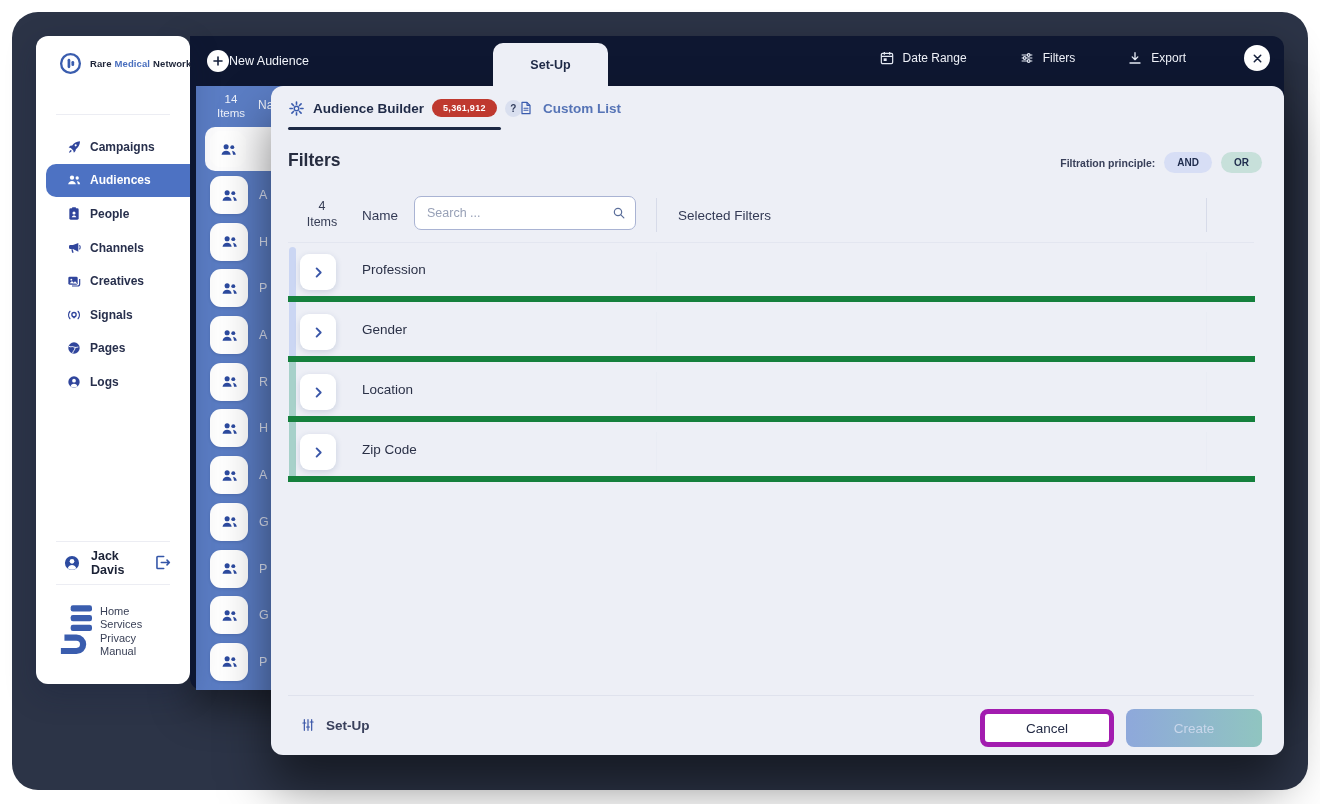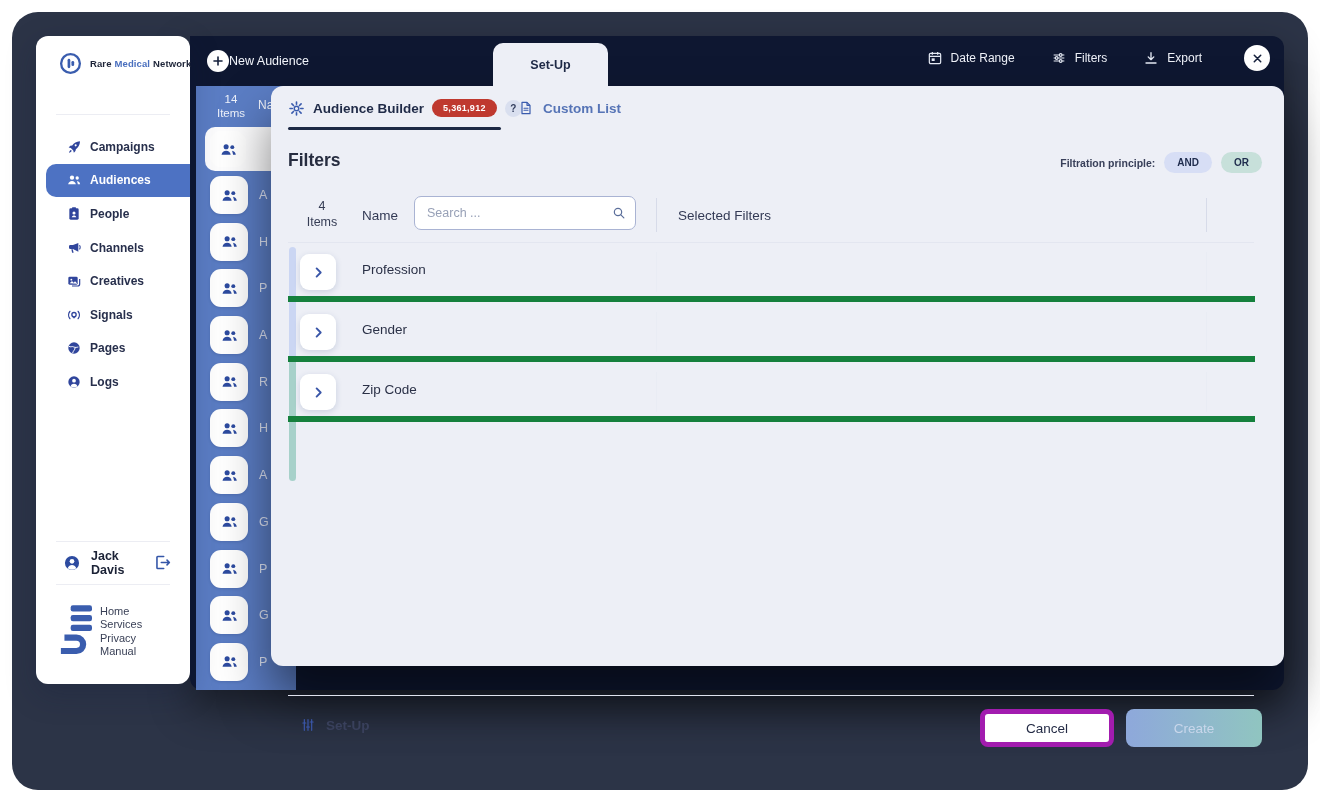--- a/index.html
+++ b/index.html
@@ -16,21 +16,21 @@
     background:#0e1731; border-radius:0 12px 12px 12px; z-index:1;
     box-shadow:0 18px 40px rgba(0,0,0,.45); }
 
   .tb-left { position:absolute; left:17px; top:0; height:50px; display:flex; align-items:center; 
     background:none; border:none; cursor:pointer; }
   .plus-circle { width:22px; height:22px; border-radius:50%; background:#ffffff; display:flex;
     align-items:center; justify-content:center; color:#15203c; }
   .plus-circle svg { width:12px; height:12px; }
   .tb-label { color:#f2f5fb; font-size:12.5px; font-weight:500; }
 
-  .tb-right { position:absolute; right:14px; top:0; height:44px; display:flex; align-items:center; gap:36px; }
+  .tb-right { position:absolute; right:14px; top:0; height:44px; display:flex; align-items:center; gap:52px; }
   .tb-act { display:flex; align-items:center; gap:8px; color:#eef1f8; background:none; border:none; cursor:pointer; }
   .tb-act svg { width:16px; height:16px; color:#e6ebf5; }
   .tb-act span { font-size:12px; color:#eef1f8; }
   .close-circle { width:26px; height:26px; border-radius:50%; background:#ffffff; border:none; cursor:pointer;
     display:flex; align-items:center; justify-content:center; color:#15203c; margin-left:6px; }
   .close-circle svg { width:11px; height:11px; }
 
   
   .bluecol { position:absolute; left:6px; top:50px; width:100px; height:604px; background:#5b7dc4; }
   .bc-count { position:absolute; left:2px; top:6px; width:66px; text-align:center; color:#eef2fb;
@@ -72,21 +72,21 @@
   .user-name { margin-left:9px; font-size:12.5px; font-weight:700; color:#1b2236; flex:1; }
   .logout-btn { background:none; border:none; cursor:pointer; color:#3456a8; width:20px; height:20px; padding:0; }
   .logout-btn svg { width:19px; height:19px; }
 
   .five-logo { position:absolute; left:24px; top:566px; color:#3a5dae; }
   .five-logo svg { width:32px; height:58px; display:block; }
   .sb-links { position:absolute; left:64px; top:569px; display:flex; flex-direction:column; }
   .sb-link { font-size:11px; line-height:13.4px; color:#3a4157; text-decoration:none; cursor:pointer; }
 
   
-  .modal { position:absolute; left:271px; top:86px; width:1013px; height:580px; background:#edeff6;
+  .modal { position:absolute; left:271px; top:86px; width:1013px; height:669px; background:#edeff6;
     border-radius:12px; z-index:3; box-shadow:0 30px 50px rgba(0,0,0,.5); }
   .setup-tab-top { position:absolute; left:222px; top:-43px; width:115px; height:43px; background:#edeff6;
     border-radius:10px 10px 0 0; display:flex; align-items:center; justify-content:center; cursor:pointer; }
   .setup-tab-top span { font-size:12.5px; font-weight:700; color:#1e2946; }
 
   .mtab1 { position:absolute; left:17px; top:0; height:44px; display:flex; align-items:center; gap:8px; cursor:pointer; }
   .mtab1 .gear { color:#3b5cae; } .mtab1 .gear svg { width:17px; height:17px; display:block; }
   .mtab1-label { font-size:13.5px; font-weight:700; color:#1f2a47; }
   .badge { background:#bf392f; color:#ffffff; font-size:9px; font-weight:700; letter-spacing:.3px;
     padding:4px 11px; border-radius:10px; }
@@ -541,20 +541,30 @@
           <button class="chev">
             <svg viewBox="0 0 24 24">
               <path d="M9 5.5l6.5 6.5L9 18.5" stroke="currentColor" fill="none" stroke-width="3" stroke-linecap="round" stroke-linejoin="round"></path>
             </svg>
           </button>
           <span class="frow-label">Gender</span>
           <span class="rvd rv1"></span>
           <span class="rvd rv2"></span>
         </div>
 
+        <div class="frow">
+          <button class="chev">
+            <svg viewBox="0 0 24 24">
+              <path d="M9 5.5l6.5 6.5L9 18.5" stroke="currentColor" fill="none" stroke-width="3" stroke-linecap="round" stroke-linejoin="round"></path>
+            </svg>
+          </button>
+          <span class="frow-label">Location</span>
+          <span class="rvd rv1"></span>
+          <span class="rvd rv2"></span>
+        </div>
 
         <div class="frow">
           <button class="chev">
             <svg viewBox="0 0 24 24">
               <path d="M9 5.5l6.5 6.5L9 18.5" stroke="currentColor" fill="none" stroke-width="3" stroke-linecap="round" stroke-linejoin="round"></path>
             </svg>
           </button>
           <span class="frow-label">Zip Code</span>
           <span class="rvd rv1"></span>
           <span class="rvd rv2"></span>

